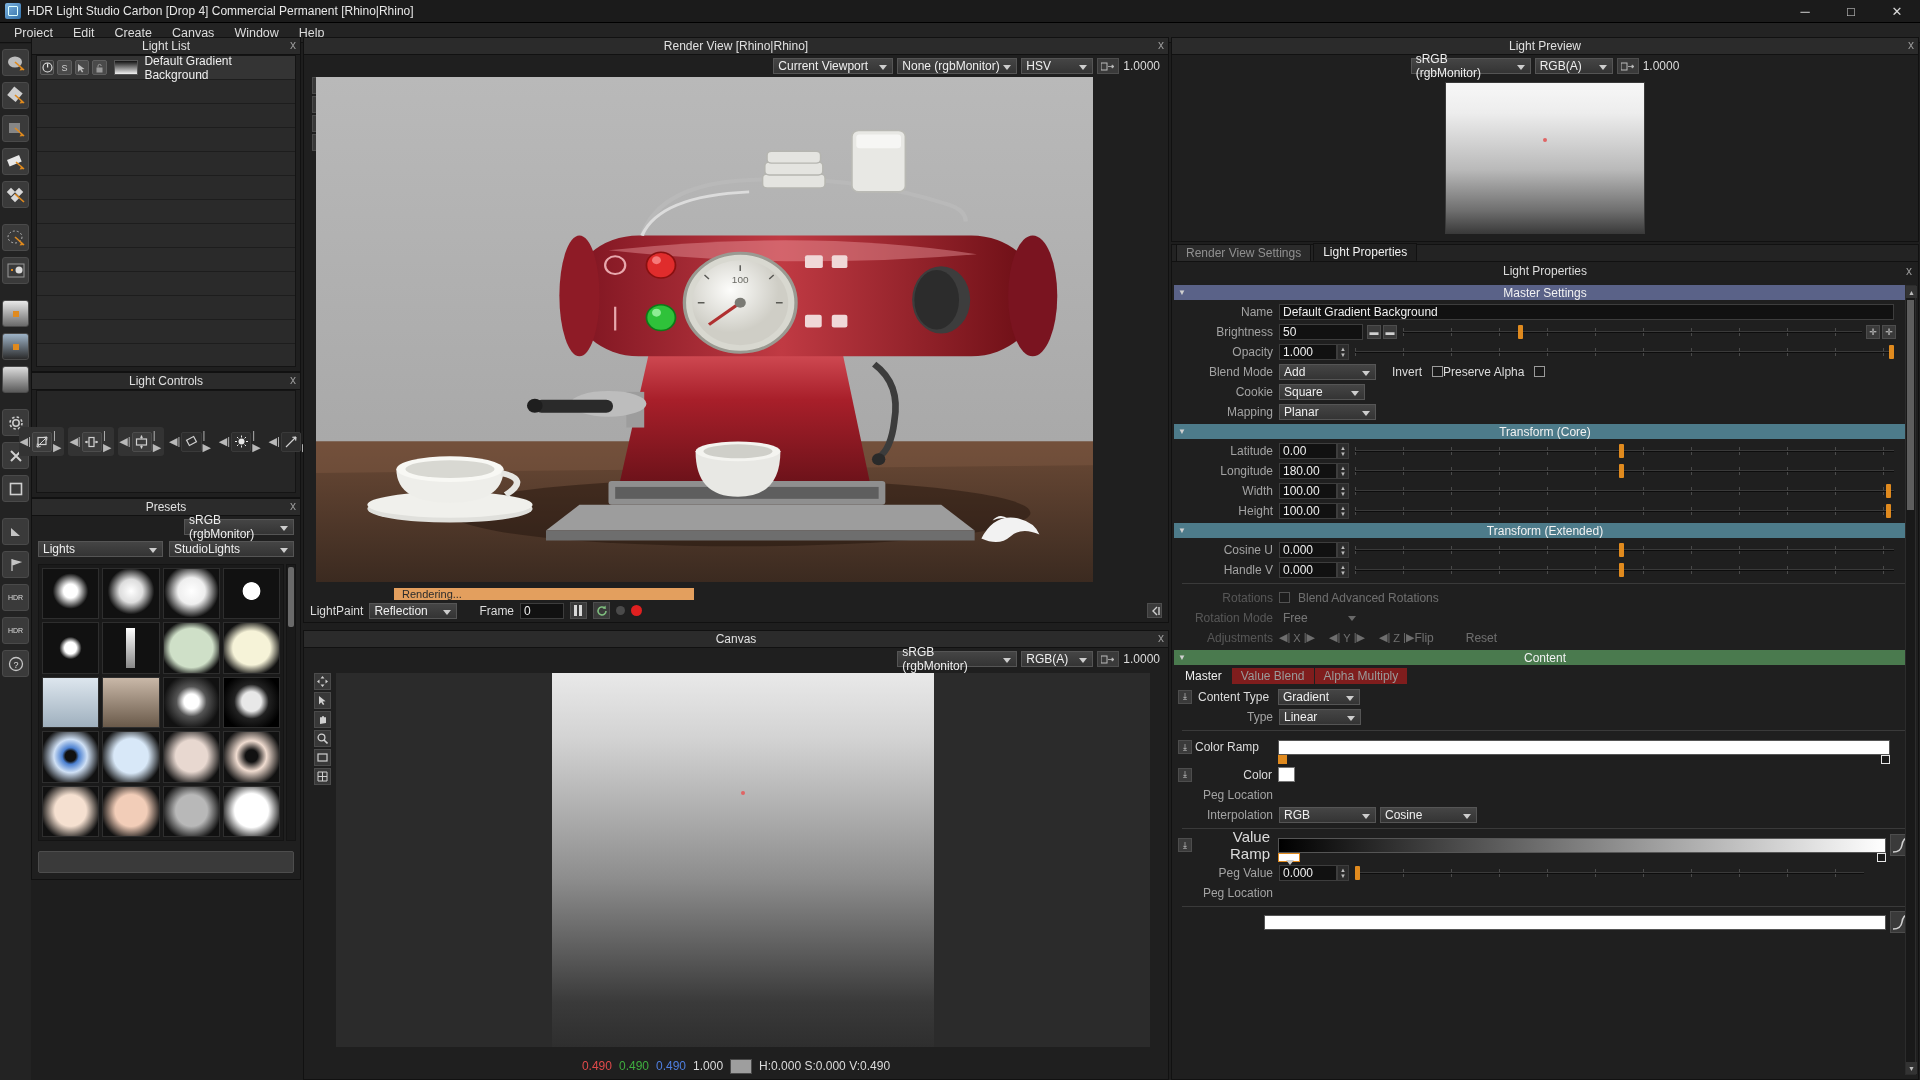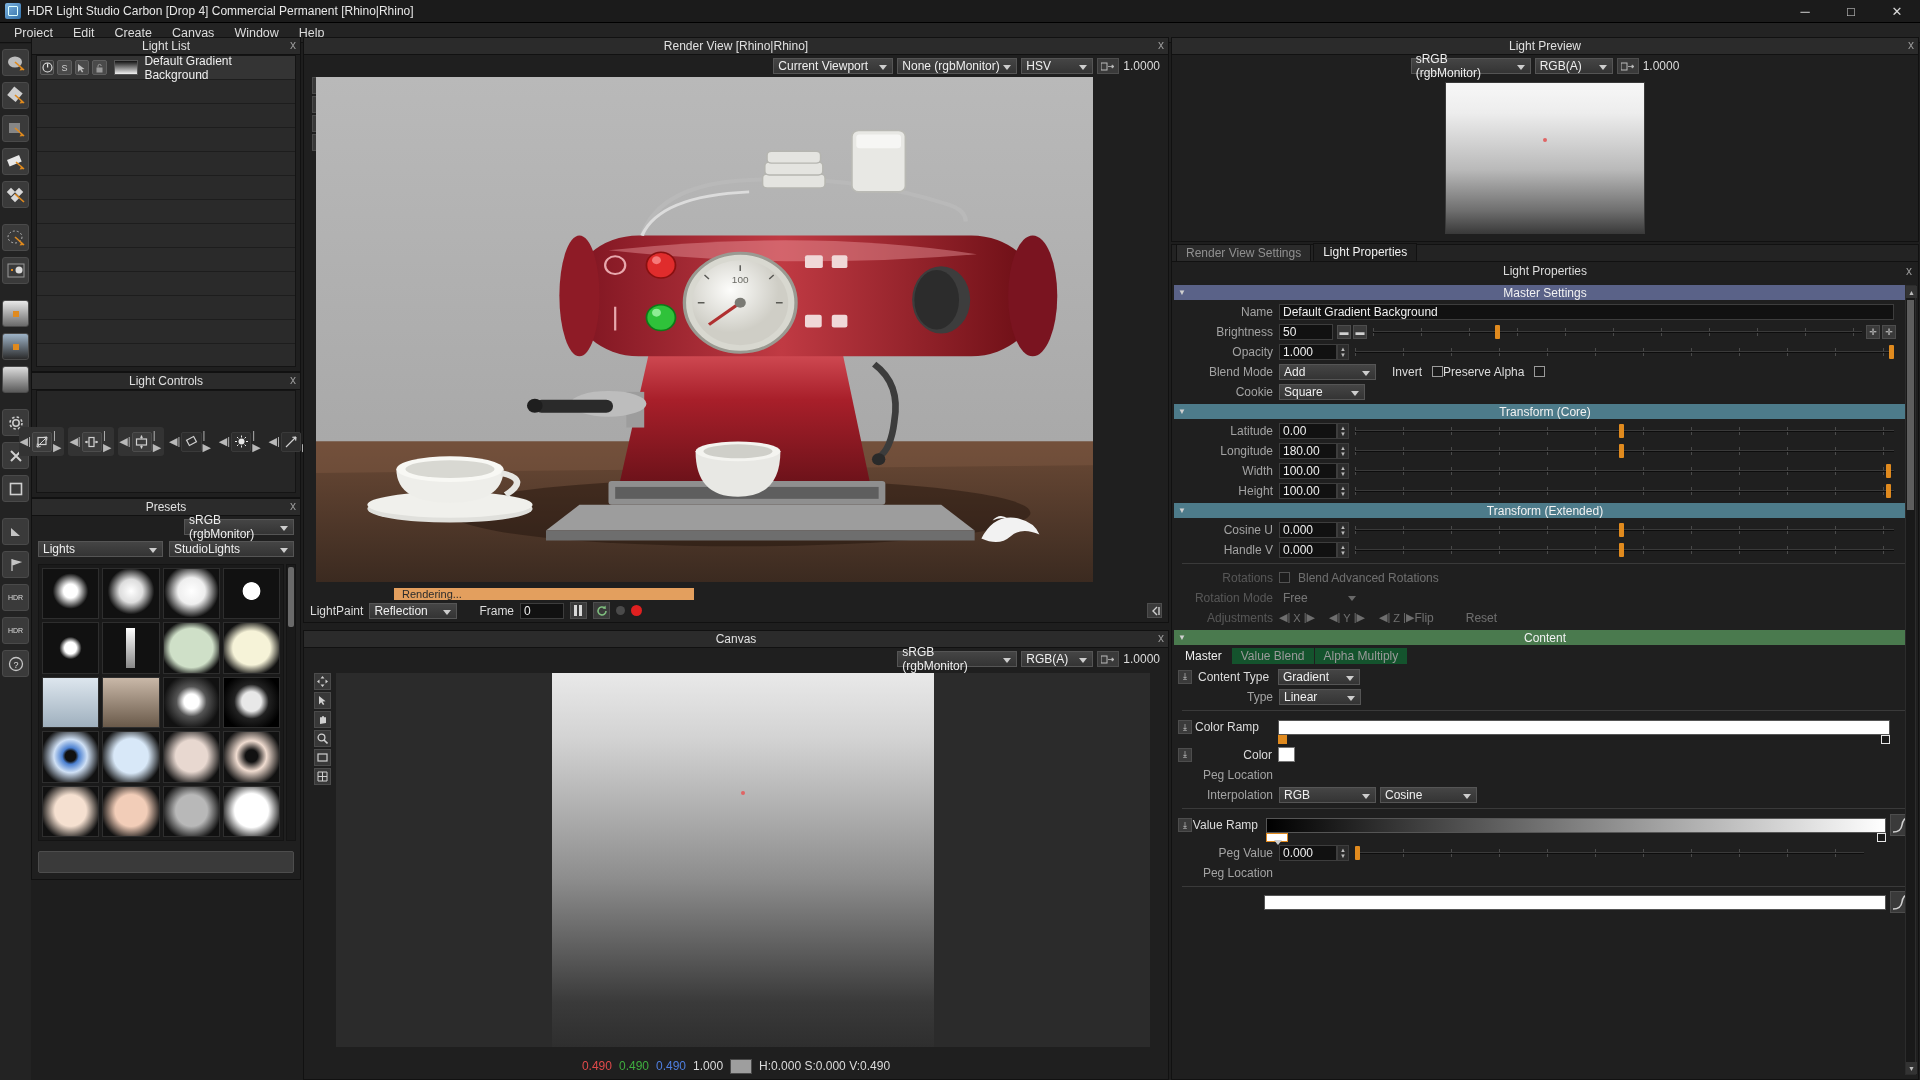--- a/index.html
+++ b/index.html
@@ -156,21 +156,21 @@
   .slider .track{ position:absolute; left:0; right:0; top:7px; height:2px; background:#0d0d0d;
     border-top:1px solid #3a3a3a; }
   .slider .ticks{ position:absolute; left:0; right:0; top:4px; height:8px;
     background-image:repeating-linear-gradient(to right,#4a4a4a 0 1px,transparent 1px 48px); }
   .slider .handle{ position:absolute; top:1px; width:5px; height:14px; background:#e08a1e;
     border-radius:1px; }
   .cbox { width:11px; height:11px; border:1px solid #9a9a9a; background:#1a1a1a; flex:none; }
   .mini { width:14px; height:14px; background:#3a3a3a; border:1px solid #4d4d4d;
     display:flex; align-items:center; justify-content:center; font-size:9px; color:#d0d0d0; flex:none;}
   .subtabs { display:flex; margin:3px 0 3px 2px; }
-  .subtab { padding:1px 9px; font-size:12px; color:#9a9a9a; background:#14532d; margin-right:1px; }
+  .subtab { padding:1px 9px; font-size:12px; color:#9a9a9a; background:#7f1d1d; margin-right:1px; }
   .subtab.active{ color:#f0f0f0; background:#1f1f1f; }
   .divider{ height:1px; background:#3a3a3a; margin:4px 8px; }
   .ramp { height:15px; border:1px solid #555; }
   .peg { width:9px; height:9px; border:1.5px solid #e08a1e; background:#e08a1e; }
   .peg.hollow{ background:#fff; border-color:#fff; }
   .peg.sel{ background:#fff; border-color:#e08a1e; }
   .curvebtn{ width:22px; height:22px; background:#3a3a3a; border:1px solid #4d4d4d; }
   .pscroll{ position:absolute; right:2px; top:40px; bottom:4px; width:11px; background:#191919;
     border:1px solid #2c2c2c; }
   .pscroll .th{ position:absolute; top:14px; left:1px; width:7px; height:210px; background:#5e5e5e; }
@@ -731,21 +731,21 @@
       <div class="sect master">
         <span class="caret">▼</span>
         <span>Master Settings</span>
       </div>
       <div class="row">
         <div class="lbl">Name</div>
         <div class="txtfield" style="flex:1;margin-right:22px">Default Gradient Background</div>
       </div>
       <div class="row">
         <div class="lbl">Brightness</div>
-        <div class="txtfield" style="width:54px">50</div>
+        <div class="txtfield" style="width:84px">50</div>
         <div class="mini" style="margin-left:4px">▬</div>
         <div class="mini" style="margin-left:2px">▬</div>
         <div class="slider">
           <div class="ticks"></div>
           <div class="track"></div>
           <div class="handle" style="left:25%"></div>
         </div>
         <div class="mini">✛</div>
         <div class="mini" style="margin-left:2px;margin-right:20px">✛</div>
       </div>
@@ -766,20 +766,24 @@
         <div class="lbl">Blend Mode</div>
         <div class="sel" style="width:97px">Add</div>
         <span style="margin-left:16px;font-size:12px">Invert</span>
         <div class="cbox" style="margin-left:10px"></div>
         <span style="font-size:12px">Preserve Alpha</span>
         <div class="cbox" style="margin-left:10px"></div>
       </div>
       <div class="row">
         <div class="lbl">Cookie</div>
         <div class="sel" style="width:86px">Square</div>
+      </div>
+      <div class="row">
+        <div class="lbl">Mapping</div>
+        <div class="sel" style="width:97px">Planar</div>
       </div>
 
       <div class="sect transform" style="margin-top:3px">
         <span class="caret">▼</span>
         <span>Transform (Core)</span>
       </div>
       <div class="row">
         <div class="lbl">Latitude</div>
         <div class="txtfield" style="width:58px">0.00</div>
         <div class="spin">
@@ -924,21 +928,21 @@
         <div class="lbl">Peg Location</div>
       </div>
       <div class="row">
         <div class="lbl">Interpolation</div>
         <div class="sel" style="width:97px">RGB</div>
         <div class="sel" style="width:97px;margin-left:4px">Cosine</div>
       </div>
       <div class="divider"></div>
       <div class="row" style="height:24px">
         <div class="mini" style="margin-left:4px">⤓</div>
-        <div style="width:74px;text-align:right;padding-right:8px;font-size:12px">Value Ramp</div>
+        <div style="width:86px;text-align:right;padding-right:8px;font-size:15px">Value Ramp</div>
         <div style="flex:1;position:relative">
           <div class="ramp" style="background:linear-gradient(to right,#000,#fff)"></div>
           <div class="peg sel" style="position:absolute;left:0;top:15px"></div>
           <div class="peg hollow" style="position:absolute;right:0;top:15px;background:#1a1a1a;border-color:#e6e6e6"></div>
         </div>
         <div class="curvebtn" style="margin:0 4px 0 4px">
           <svg width="20" height="20">
               <path d="M2 17 q8 0 9 -7 q1 -7 7 -8" fill="none" stroke="#d0d0d0" stroke-width="1.6"></path>
             </svg>
         </div>

